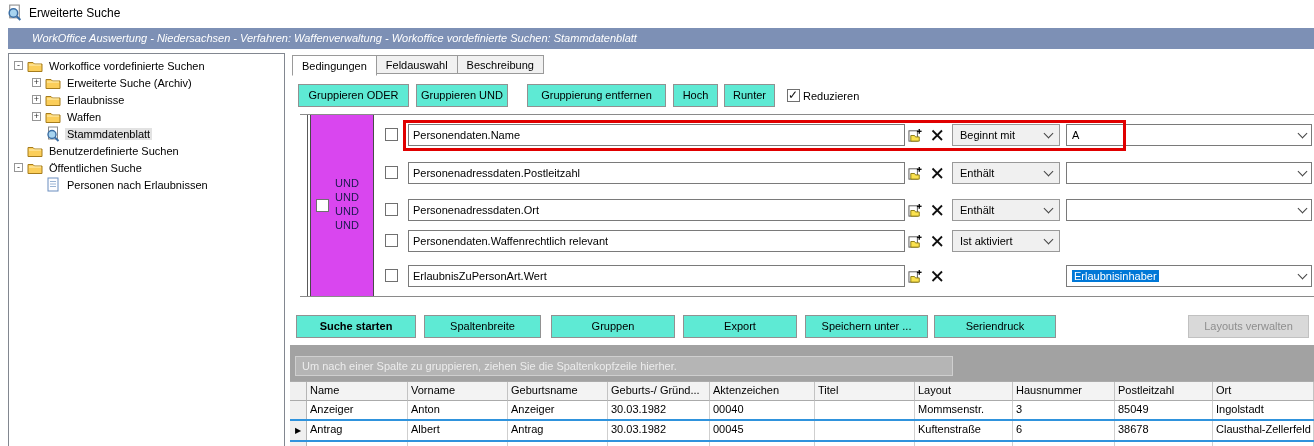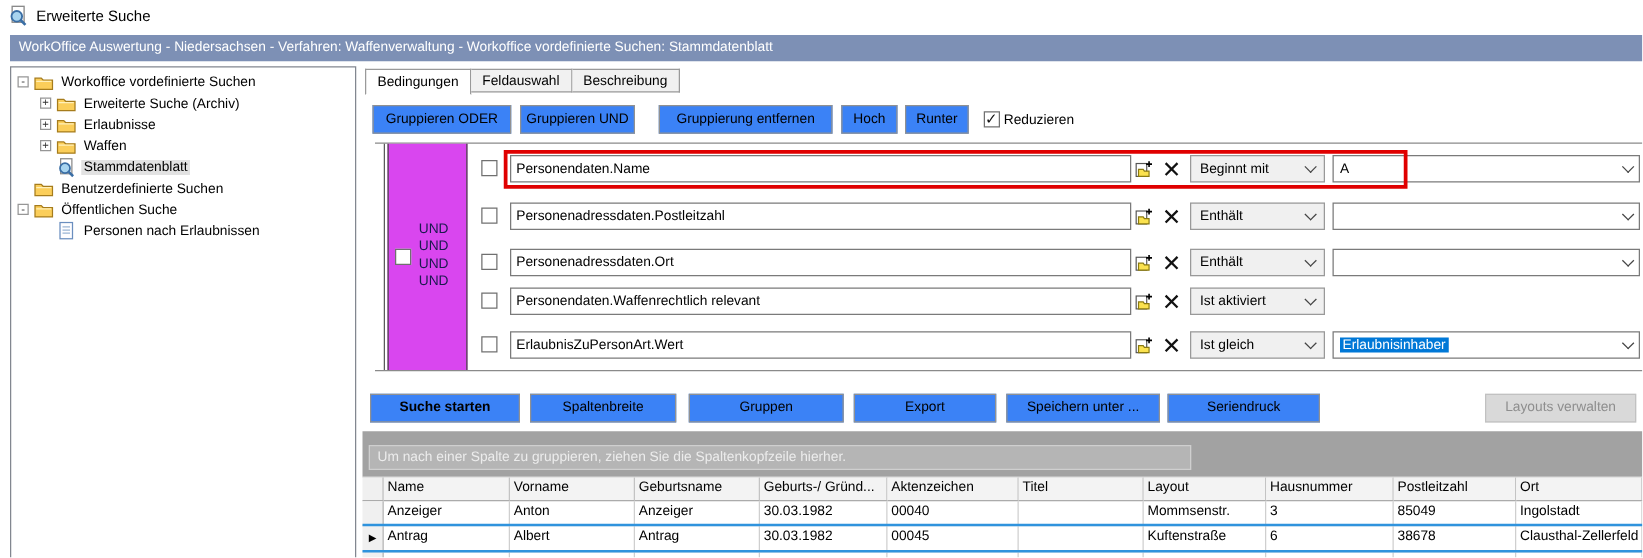--- a/index.html
+++ b/index.html
@@ -4,40 +4,40 @@
 <style>
   html,body{margin:0;padding:0;background:#fff;}
   #app{position:relative;width:1314px;height:446px;overflow:hidden;background:#fff;
        font-family:"Liberation Sans",sans-serif;font-size:11px;color:#000;}
   
   .title-bar{position:absolute;left:0;top:0;width:1314px;height:27px;background:#fff;}
   .title-bar .app-icon{position:absolute;left:6px;top:4px;}
   .title-bar .app-title{position:absolute;left:29px;top:6px;font-size:12px;}
   
   .hdr{position:absolute;left:8px;top:28px;width:1306px;height:21px;background:#7d90b5;
-       color:#fff;line-height:21px;padding-left:7px;box-sizing:border-box;white-space:nowrap;overflow:hidden;}
+       color:#fff;line-height:21px;padding-left:24px;box-sizing:border-box;white-space:nowrap;overflow:hidden;font-style:italic;}
   
   .tree{position:absolute;left:8px;top:53px;width:277px;height:400px;background:#fff;
         border:1px solid #828790;box-sizing:border-box;padding-top:3px;overflow:hidden;}
   .titem{display:flex;align-items:center;height:17px;white-space:nowrap;cursor:default;}
   .lvl0{padding-left:5px;} .lvl1{padding-left:23px;}
   .texp{width:9px;height:9px;border:1px solid #969696;background:#fff;color:#333;
         font:9px/7px "Liberation Sans",sans-serif;text-align:center;margin-right:4px;flex:none;box-sizing:border-box;}
   .noexp .texp{visibility:hidden;}
   .ticon{margin-right:4px;flex:none;display:flex;}
   .tlabel{padding:0 2px;}
   .tlabel.selected{background:#e2e2e2;}
   
   .tabstrip{position:absolute;left:292px;top:55px;height:21px;display:flex;align-items:flex-start;}
   .tab{height:19px;line-height:18px;padding:0 9px;background:#f1f1f1;border:1px solid #9a9a9a;
        border-left:none;box-sizing:border-box;cursor:default;white-space:nowrap;}
   .tab:first-child{border-left:1px solid #9a9a9a;}
   .tab.active{height:21px;line-height:20px;background:#fff;border-left:1px solid #9a9a9a;border-bottom:1px solid #fff;}
   
-  .btn{position:absolute;height:23px;background:#3b82f6;border:1px solid #919191;box-sizing:border-box;
+  .btn{position:absolute;height:23px;background:#5eead4;border:1px solid #919191;box-sizing:border-box;
        text-align:center;line-height:21px;cursor:default;white-space:nowrap;overflow:hidden;}
   .btn.bold{font-weight:bold;}
   .btn.disabled{background:#d9d9d9;border-color:#c1c1c1;color:#8e8e8e;}
   
   .cb{width:13px;height:13px;background:#fff;border:1px solid #707070;box-sizing:border-box;
       display:inline-block;position:relative;flex:none;}
   .cb.checked::after{content:"✓";position:absolute;left:0px;top:-2px;font-size:12px;color:#111;}
   
   .cond-panel{position:absolute;left:300px;top:114px;width:1014px;height:181px;background:#fff;
               border-top:1px solid #8a8a8a;border-bottom:1px solid #8a8a8a;box-sizing:content-box;}
@@ -322,24 +322,20 @@
       <span class="rowicon ic-add">
           <svg width="15" height="15" viewBox="0 0 16 16">
             <use href="#i-addcond"></use>
           </svg>
         </span>
       <span class="rowicon ic-del">
           <svg width="14" height="14" viewBox="0 0 14 14">
             <use href="#i-x"></use>
           </svg>
         </span>
-      <div class="opsel">
-          <span>Ist gleich</span>
-          <span class="chev"></span>
-        </div>
       <div class="valcombo">
           <span class="sel-text">Erlaubnisinhaber</span>
           <span class="chev"></span>
         </div>
     </div>
   </div>
 
   <div class="redbox"></div>
 
   <div class="btn bold" style="left:296px;top:315px;width:120px;">Suche starten</div>

